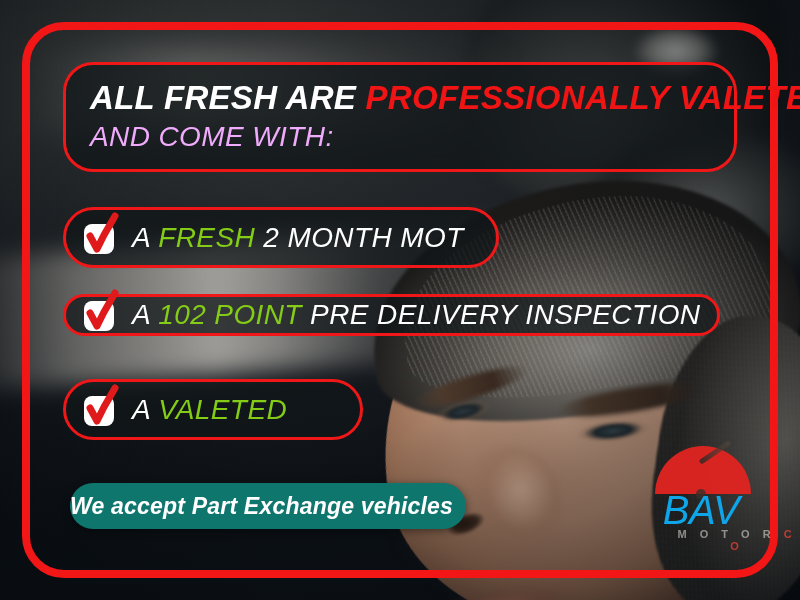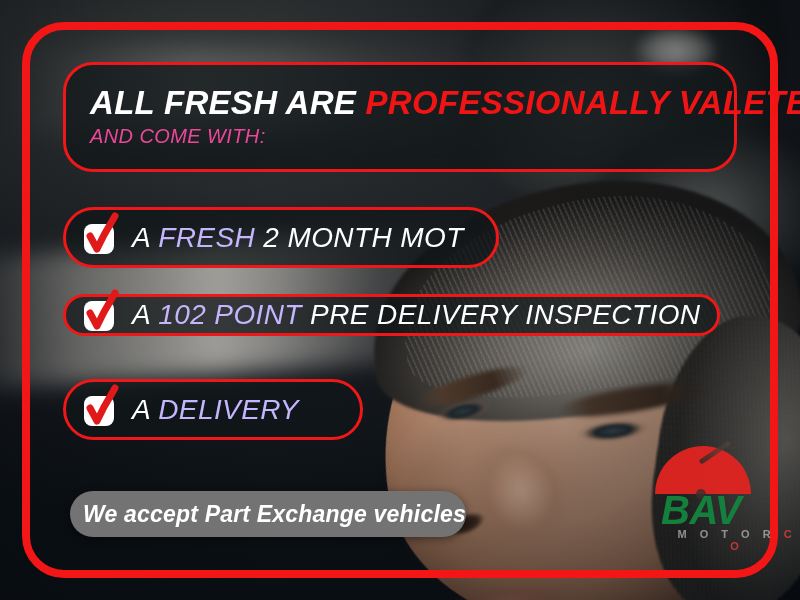--- a/index.html
+++ b/index.html
@@ -164,51 +164,50 @@
     padding:0 24px;
   }
   .hl-line1{
     font-size:33px;font-weight:bold;font-style:italic;
     letter-spacing:.3px;line-height:1.06;white-space:nowrap;
     color:#ffffff;
   }
   .hl-line1 .red{color:#f11414;}
   .hl-line2{
     margin-top:5px;
-    font-size:20px;font-weight:normal;font-style:italic;
-    letter-spacing:.4px;color:#ec4899;white-space:nowrap;
+    font-size:28px;font-weight:normal;font-style:italic;
+    letter-spacing:.4px;color:#f0abfc;white-space:nowrap;
   }
 
   
   .pill{padding-left:18px;gap:14px;}
   .pill-1{left:63px;top:207px;width:436px;height:61px;}
   .pill-2{left:63px;top:294px;width:657px;height:42px;}
   .pill-3{left:63px;top:379px;width:300px;height:61px;}
 
   .pill-text{
     font-size:28px;font-weight:normal;font-style:italic;
     letter-spacing:.4px;color:#ffffff;white-space:nowrap;
   }
-  .pill-text .red{color:#c4b5fd;}
+  .pill-text .red{color:#84cc16;}
 
   
   .check{position:relative;width:34px;height:34px;flex:0 0 34px;}
   .check .box{
     position:absolute;left:0;top:3px;width:30px;height:30px;
     background:#ffffff;border-radius:8px;
   }
   .check svg{position:absolute;left:-2px;top:-8px;width:44px;height:44px;overflow:visible;}
 
   
   .pxbtn{
     position:absolute;left:70px;top:483px;width:396px;height:46px;
-    background:#737373;border-radius:23px;
-    display:flex;align-items:center;justify-content:flex-end;
+    background:#0f766e;border-radius:23px;
+    display:flex;align-items:center;justify-content:flex-start;
     box-shadow:0 2px 8px rgba(0,0,0,.45);
-    margin-top:8px;
   }
   .pxbtn span{
     font-size:23px;font-weight:bold;font-style:italic;color:#ffffff;
     letter-spacing:.2px;white-space:nowrap;
   }
 
   
   .logo{position:absolute;left:641px;top:446px;width:120px;height:100px;}
   .logo .dial{
     position:absolute;left:14px;top:0;width:96px;height:48px;
@@ -223,22 +222,22 @@
     transform:rotate(-34deg);
     border-radius:3px;
   }
   .logo .hub{
     position:absolute;left:55px;top:43px;width:10px;height:10px;
     background:rgba(60,48,42,.8);border-radius:50%;
   }
   .logo .bav{
     position:absolute;left:0;top:44px;width:120px;
     text-align:center;
-    font-size:40px;font-weight:bold;font-style:italic;
-    color:#15803d;letter-spacing:-.5px;line-height:1;
+    font-size:40px;font-weight:normal;font-style:italic;
+    color:#0ea5e9;letter-spacing:-.5px;line-height:1;
   }
   .logo .motorco{
     position:absolute;left:0;top:82px;width:120px;
     text-align:center;
     font-size:11px;font-weight:bold;
     letter-spacing:5px;
     color:rgba(226,220,214,.58);
     margin-left:36px;
   }
   .logo .motorco .co{color:rgba(228,64,52,.80);}
@@ -310,21 +309,21 @@
     </div>
 
     <div class="panel pill pill-3">
       <div class="check">
         <div class="box"></div>
         <svg viewBox="0 0 44 44">
           <path d="M8 23 L15 36 L22 22 L33 3" fill="none" stroke="#e01a1a" stroke-width="7" stroke-linecap="round" stroke-linejoin="round"></path>
         </svg>
       </div>
       <div class="pill-text">
-        <span>A </span><span class="red">DELIVERY</span><span></span>
+        <span>A </span><span class="red">VALETED</span><span></span>
       </div>
     </div>
 
     <div class="pxbtn">
       <span>We accept Part Exchange vehicles</span>
     </div>
 
     <div class="logo">
       <div class="dial"></div>
       <div class="needle"></div>

